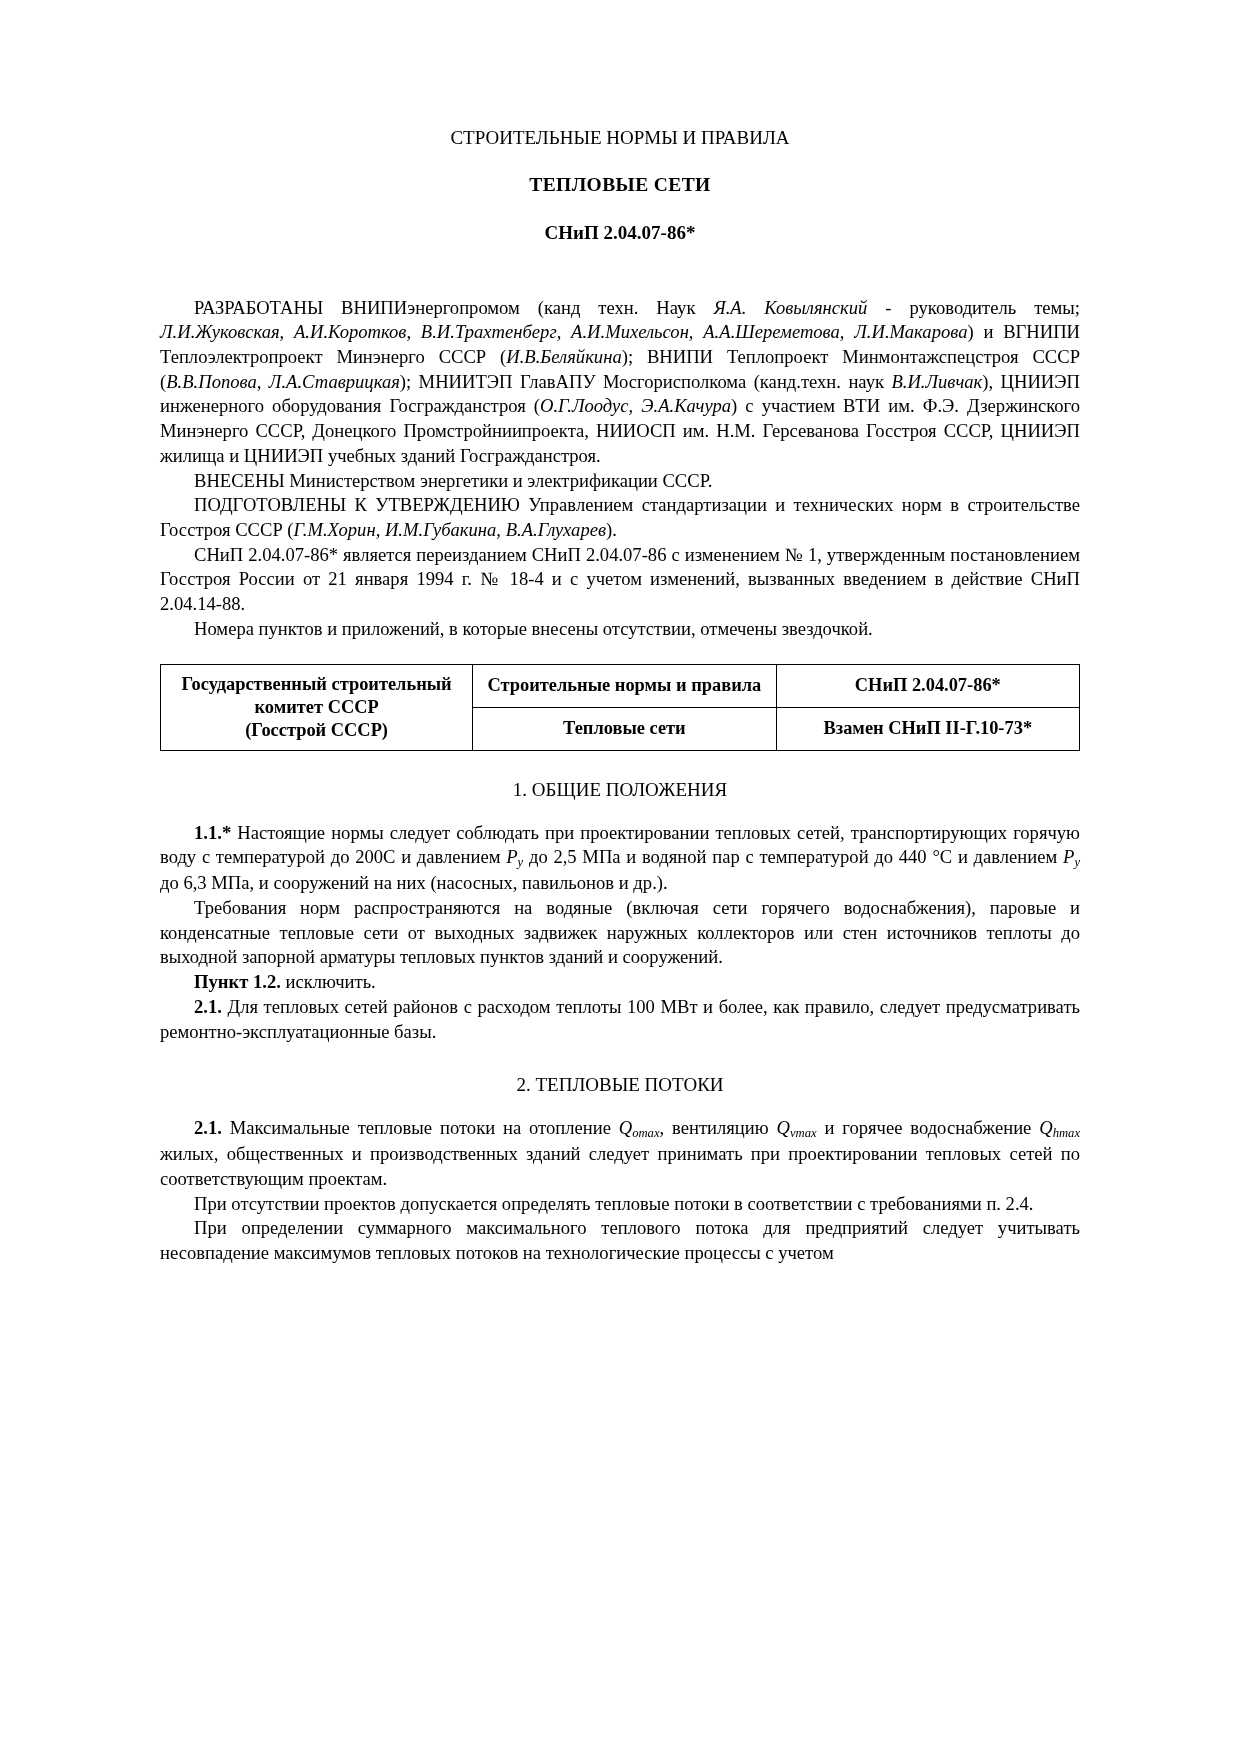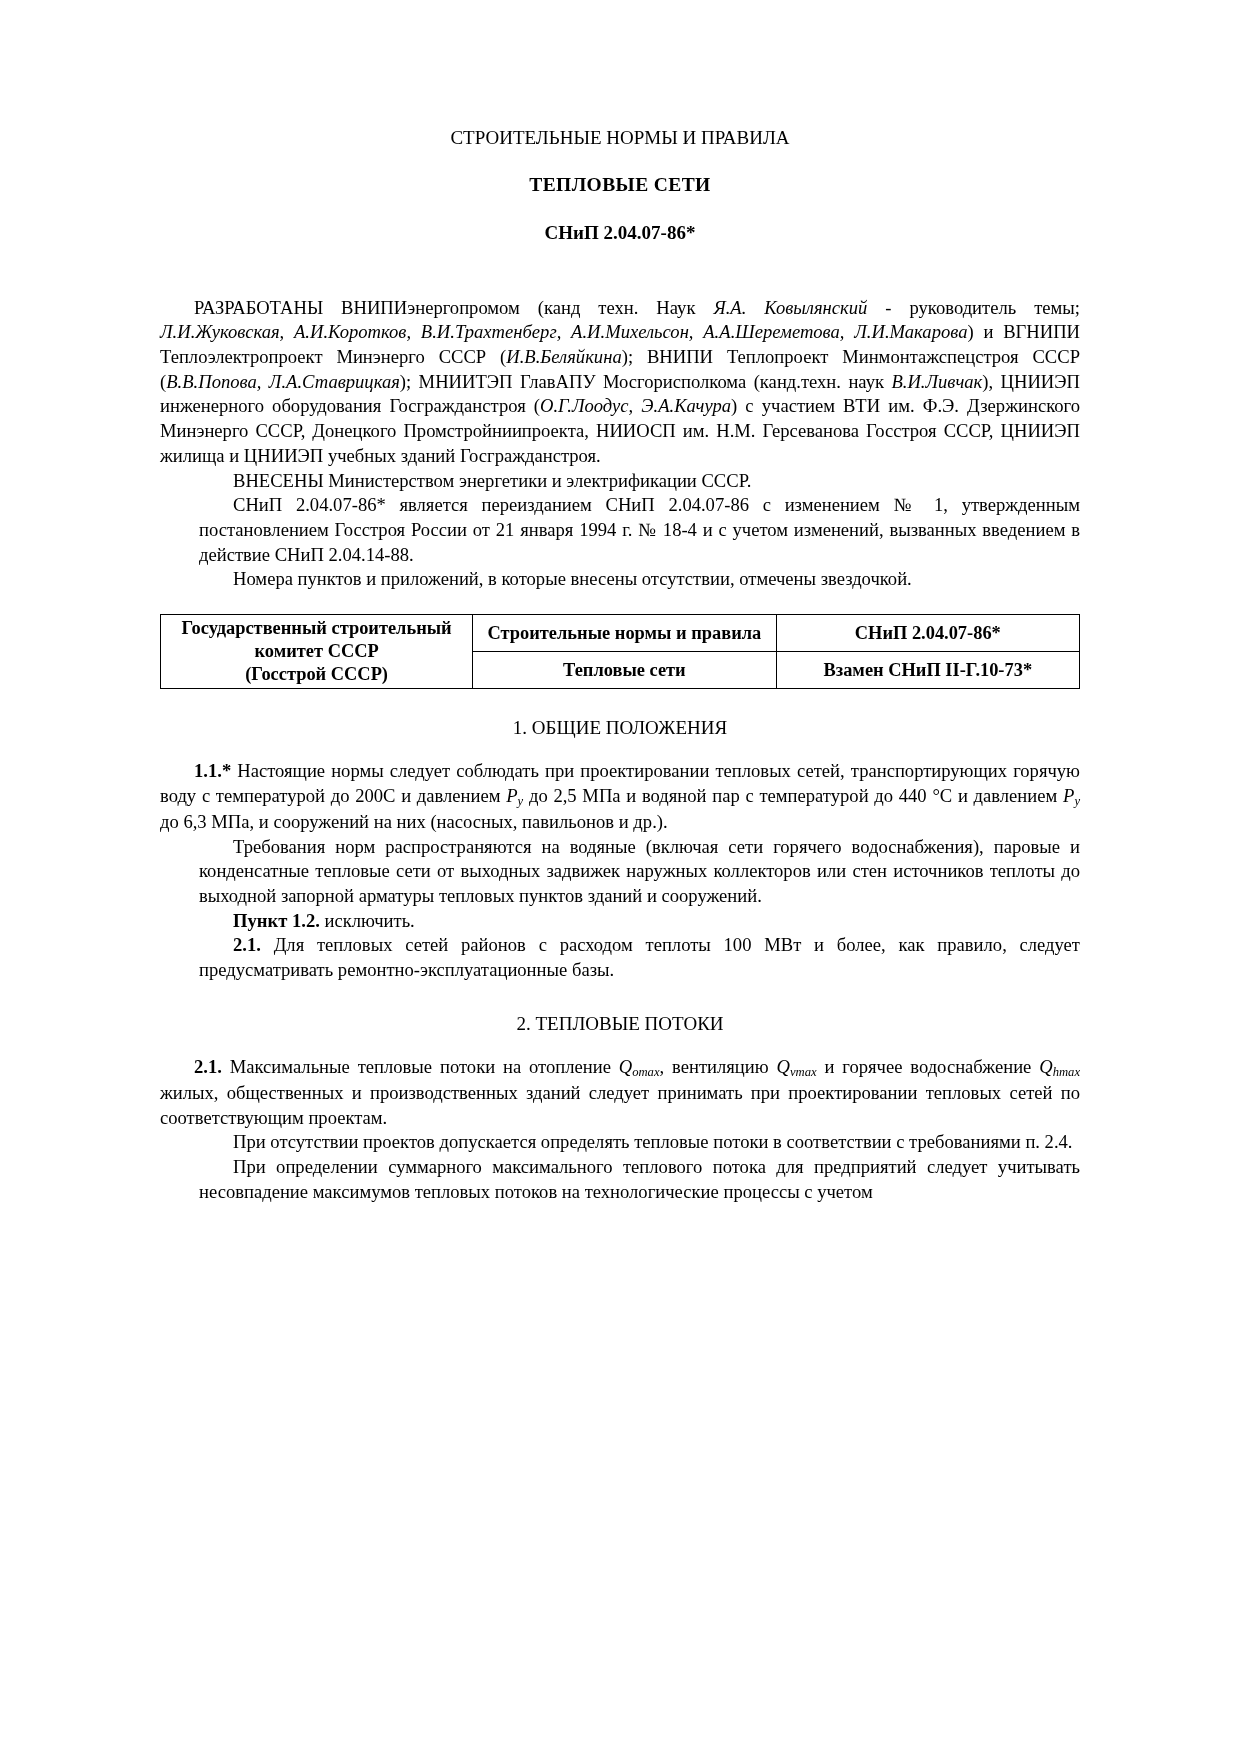--- a/index.html
+++ b/index.html
@@ -40,40 +40,39 @@
   p.body {
     font-size: 18.6px;
     line-height: 1.33;
     text-align: justify;
     margin: 0 0 0 0;
     text-indent: 34px;
     hyphens: none;
   }
   p.body + p.body {
     margin-top: 0;
-    margin-left: 39px;
   }
   p.gap {
     margin-top: 17px;
   }
   i, em { font-style: italic; }
   b, strong { font-weight: bold; }
   .tbl {
     width: 100%;
     border-collapse: collapse;
     margin: 22px 0 0 0;
     table-layout: fixed;
   }
   .tbl td {
     border: 1px solid #000;
     text-align: center;
     font-weight: bold;
     font-size: 18.4px;
     line-height: 1.25;
-    padding: 2px 6px;
+    padding: 8px 6px;
     vertical-align: middle;
   }
   .tbl td.c1 { width: 34%; }
   .tbl td.c2 { width: 33%; }
   .tbl td.c3 { width: 33%; }
   .sec-title {
     text-align: center;
     font-weight: normal;
     font-size: 19px;
     margin: 28px 0 20px 0;
@@ -96,20 +95,21 @@
     <div class="line title">ТЕПЛОВЫЕ СЕТИ</div>
     <div class="line code">СНиП 2.04.07-86*</div>
   </div>
 
   <div class="spacer-lg"></div>
 
   <p class="body"><span>РАЗРАБОТАНЫ ВНИПИэнергопромом (канд техн. Наук </span><i>Я.А. Ковылянский</i><span> - руководитель темы; </span><i>Л.И.Жуковская, А.И.Коротков, В.И.Трахтенберг, А.И.Михельсон, А.А.Шереметова, Л.И.Макарова</i><span>) и ВГНИПИ Теплоэлектропроект Минэнерго СССР (</span><i>И.В.Беляйкина</i><span>); ВНИПИ Теплопроект Минмонтажспецстроя СССР (</span><i>В.В.Попова, Л.А.Ставрицкая</i><span>); МНИИТЭП ГлавАПУ Мосгорисполкома (канд.техн. наук </span><i>В.И.Ливчак</i><span>), ЦНИИЭП инженерного оборудования Госгражданстроя (</span><i>О.Г.Лоодус, Э.А.Качура</i><span>) с участием ВТИ им. Ф.Э. Дзержинского Минэнерго СССР, Донецкого Промстройниипроекта, НИИОСП им. Н.М. Герсеванова Госстроя СССР, ЦНИИЭП жилища и ЦНИИЭП учебных зданий Госгражданстроя.</span></p>
 
   <p class="body gap">ВНЕСЕНЫ Министерством энергетики и электрификации СССР.</p>
 
+  <p class="body gap"><span>ПОДГОТОВЛЕНЫ К УТВЕРЖДЕНИЮ Управлением стандартизации и технических норм в строительстве Госстроя СССР (</span><i>Г.М.Хорин, И.М.Губакина, В.А.Глухарев</i><span>).</span></p>
 
   <p class="body gap">СНиП 2.04.07-86* является переизданием СНиП 2.04.07-86 с изменением № 1, утвержденным постановлением Госстроя России от 21 января 1994 г. № 18-4 и с учетом изменений, вызванных введением в действие СНиП 2.04.14-88.</p>
 
   <p class="body gap">Номера пунктов и приложений, в которые внесены отсутствии, отмечены звездочкой.</p>
 
   <table class="tbl">
     <tbody>
         <tr>
       <td class="c1" rowspan="2">
         <div>Государственный строительный комитет СССР</div>

